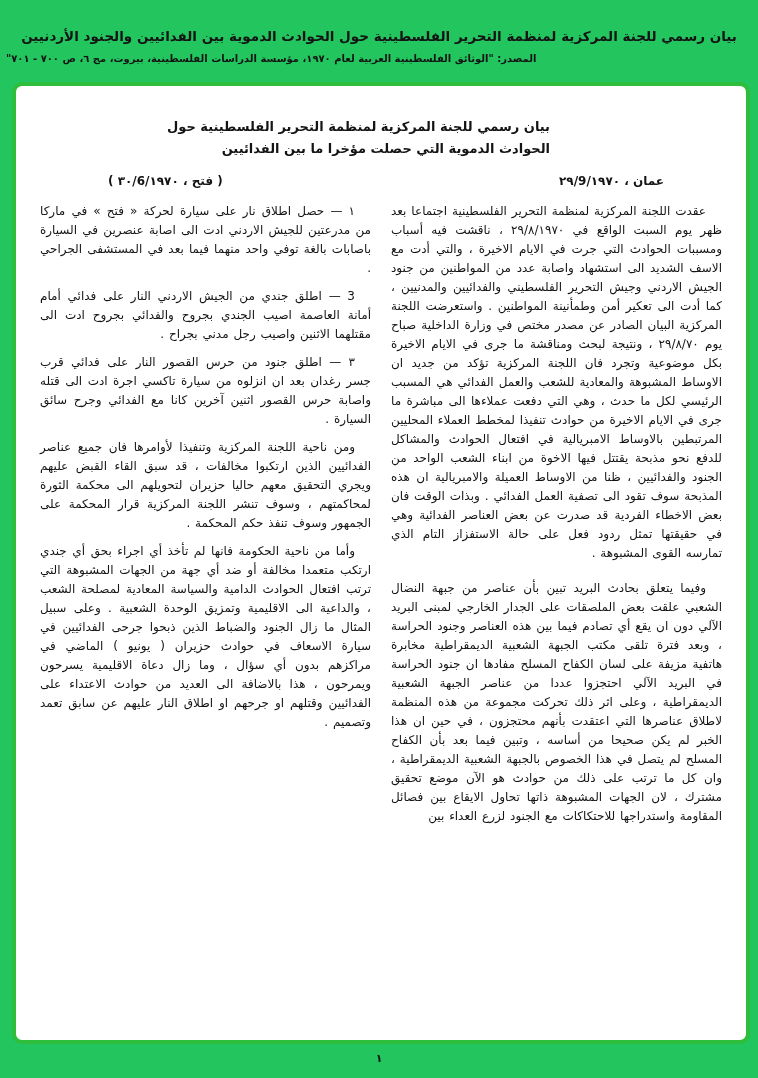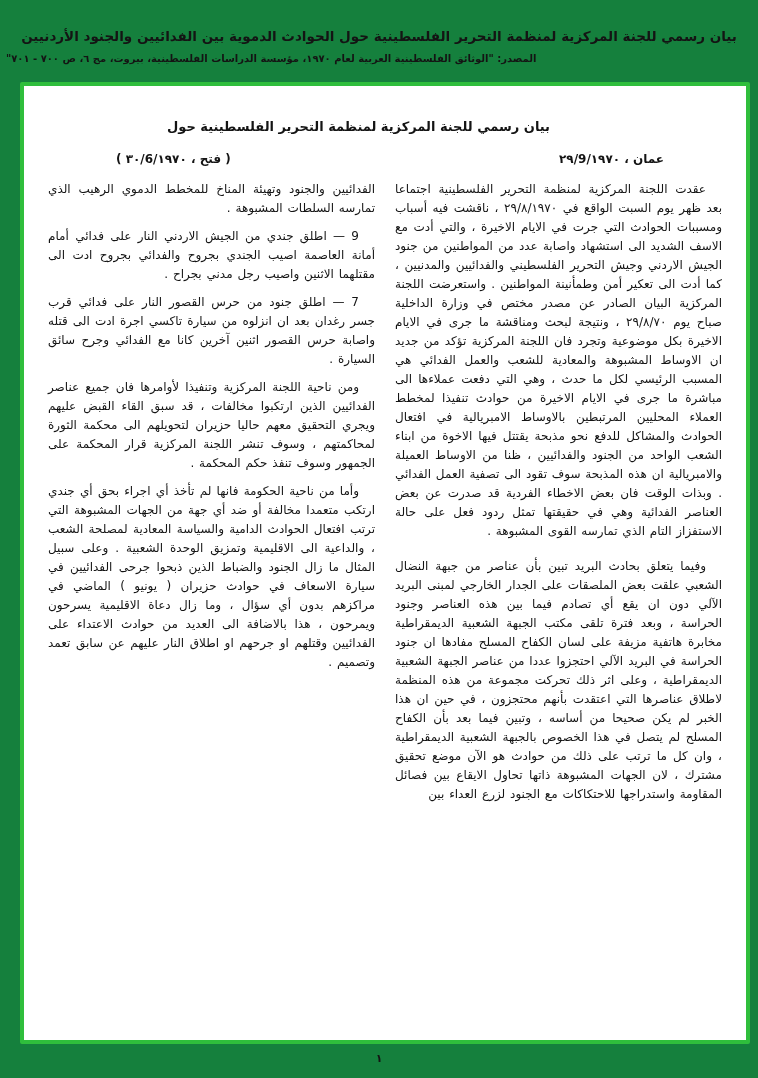--- a/index.html
+++ b/index.html
@@ -6,21 +6,21 @@
     margin: 0;
     padding: 0;
     background: #ffffff;
     font-family: "DejaVu Sans", sans-serif;
     color: #141414;
   }
   .page {
     position: relative;
     width: 758px;
     height: 1078px;
-    background: #15803d;
+    background: #22c55e;
     overflow: hidden;
   }
   .hdr-title {
     padding-top: 26px;
     text-align: center;
     font-weight: bold;
     font-size: 13.5px;
     line-height: 20px;
     direction: rtl;
   }
@@ -28,24 +28,24 @@
     margin-top: 6px;
     padding: 0 6px;
     direction: rtl;
     text-align: left;
     font-weight: bold;
     font-size: 10px;
     line-height: 14px;
   }
   .scan-box {
     box-sizing: border-box;
-    margin: 16px 8px 0 20px;
+    margin: 16px 8px 0 12px;
     height: 962px;
     border: 4px solid #2fbe3c;
-    border-radius: 2px;
+    border-radius: 10px;
     padding: 30px 24px 14px 24px;
     background: #ffffff;
     overflow: hidden;
   }
   .doc-title {
     direction: rtl;
     text-align: right;
     padding-left: 40px;
     padding-right: 172px;
     font-weight: bold;
@@ -95,38 +95,39 @@
 <div class="page">
 
   <div class="hdr-title" dir="rtl">بيان رسمي للجنة المركزية لمنظمة التحرير الفلسطينية حول الحوادث الدموية بين الفدائيين والجنود الأردنيين</div>
 
   <div class="hdr-source" dir="rtl">المصدر: "الوثائق الفلسطينية العربية لعام ١٩٧٠، مؤسسة الدراسات الفلسطينية، بيروت، مج ٦، ص ٧٠٠ - ٧٠١"</div>
 
   <div class="scan-box" style="border-color: rgb(47, 190, 60);">
 
     <div class="doc-title" dir="rtl">
       <div>بيان رسمي للجنة المركزية لمنظمة التحرير الفلسطينية حول</div>
+      <div>الحوادث الدموية التي حصلت مؤخرا ما بين الفدائيين</div>
     </div>
 
     <div class="dateline">
       <span>عمان ، ٢٩/9/١٩٧٠</span>
       <span>( فتح ، ٣٠/6/١٩٧٠ )</span>
     </div>
 
     <div class="cols">
 
       <div class="col">
         <p class="para">عقدت اللجنة المركزية لمنظمة التحرير الفلسطينية اجتماعا بعد ظهر يوم السبت الواقع في ٢٩/٨/١٩٧٠ ، ناقشت فيه أسباب ومسببات الحوادث التي جرت في الايام الاخيرة ، والتي أدت مع الاسف الشديد الى استشهاد واصابة عدد من المواطنين من جنود الجيش الاردني وجيش التحرير الفلسطيني والفدائيين والمدنيين ، كما أدت الى تعكير أمن وطمأنينة المواطنين . واستعرضت اللجنة المركزية البيان الصادر عن مصدر مختص في وزارة الداخلية صباح يوم ٢٩/٨/٧٠ ، ونتيجة لبحث ومناقشة ما جرى في الايام الاخيرة بكل موضوعية وتجرد فان اللجنة المركزية تؤكد من جديد ان الاوساط المشبوهة والمعادية للشعب والعمل الفدائي هي المسبب الرئيسي لكل ما حدث ، وهي التي دفعت عملاءها الى مباشرة ما جرى في الايام الاخيرة من حوادث تنفيذا لمخطط العملاء المحليين المرتبطين بالاوساط الامبريالية في افتعال الحوادث والمشاكل للدفع نحو مذبحة يقتتل فيها الاخوة من ابناء الشعب الواحد من الجنود والفدائيين ، ظنا من الاوساط العميلة والامبريالية ان هذه المذبحة سوف تقود الى تصفية العمل الفدائي . وبذات الوقت فان بعض الاخطاء الفردية قد صدرت عن بعض العناصر الفدائية وهي في حقيقتها تمثل ردود فعل على حالة الاستفزاز التام الذي تمارسه القوى المشبوهة .</p>
         <p class="para gap-before">وفيما يتعلق بحادث البريد تبين بأن عناصر من جبهة النضال الشعبي علقت بعض الملصقات على الجدار الخارجي لمبنى البريد الآلي دون ان يقع أي تصادم فيما بين هذه العناصر وجنود الحراسة ، وبعد فترة تلقى مكتب الجبهة الشعبية الديمقراطية مخابرة هاتفية مزيفة على لسان الكفاح المسلح مفادها ان جنود الحراسة في البريد الآلي احتجزوا عددا من عناصر الجبهة الشعبية الديمقراطية ، وعلى اثر ذلك تحركت مجموعة من هذه المنظمة لاطلاق عناصرها التي اعتقدت بأنهم محتجزون ، في حين ان هذا الخبر لم يكن صحيحا من أساسه ، وتبين فيما بعد بأن الكفاح المسلح لم يتصل في هذا الخصوص بالجبهة الشعبية الديمقراطية ، وان كل ما ترتب على ذلك من حوادث هو الآن موضع تحقيق مشترك ، لان الجهات المشبوهة ذاتها تحاول الايقاع بين فصائل المقاومة واستدراجها للاحتكاكات مع الجنود لزرع العداء بين</p>
       </div>
 
       <div class="col">
-        <p class="para no-indent">الفدائيين والجنود وتهيئة المناخ للمخطط الدموي الرهيب الذي تمارسه السلطات المشبوهة .</p>
-        <p class="para">9 — اطلق جندي من الجيش الاردني النار على فدائي أمام أمانة العاصمة اصيب الجندي بجروح والفدائي بجروح ادت الى مقتلهما الاثنين واصيب رجل مدني بجراح .</p>
-        <p class="para">7 — اطلق جنود من حرس القصور النار على فدائي قرب جسر رغدان بعد ان انزلوه من سيارة تاكسي اجرة ادت الى قتله واصابة حرس القصور اثنين آخرين كانا مع الفدائي وجرح سائق السيارة .</p>
+        <p class="para">١ — حصل اطلاق نار على سيارة لحركة « فتح » في ماركا من مدرعتين للجيش الاردني ادت الى اصابة عنصرين في السيارة باصابات بالغة توفي واحد منهما فيما بعد في المستشفى الجراحي .</p>
+        <p class="para">3 — اطلق جندي من الجيش الاردني النار على فدائي أمام أمانة العاصمة اصيب الجندي بجروح والفدائي بجروح ادت الى مقتلهما الاثنين واصيب رجل مدني بجراح .</p>
+        <p class="para">٣ — اطلق جنود من حرس القصور النار على فدائي قرب جسر رغدان بعد ان انزلوه من سيارة تاكسي اجرة ادت الى قتله واصابة حرس القصور اثنين آخرين كانا مع الفدائي وجرح سائق السيارة .</p>
         <p class="para">ومن ناحية اللجنة المركزية وتنفيذا لأوامرها فان جميع عناصر الفدائيين الذين ارتكبوا مخالفات ، قد سبق القاء القبض عليهم ويجري التحقيق معهم حاليا حزيران لتحويلهم الى محكمة الثورة لمحاكمتهم ، وسوف تنشر اللجنة المركزية قرار المحكمة على الجمهور وسوف تنفذ حكم المحكمة .</p>
         <p class="para">وأما من ناحية الحكومة فانها لم تأخذ أي اجراء بحق أي جندي ارتكب متعمدا مخالفة أو ضد أي جهة من الجهات المشبوهة التي ترتب افتعال الحوادث الدامية والسياسة المعادية لمصلحة الشعب ، والداعية الى الاقليمية وتمزيق الوحدة الشعبية . وعلى سبيل المثال ما زال الجنود والضباط الذين ذبحوا جرحى الفدائيين في سيارة الاسعاف في حوادث حزيران ( يونيو ) الماضي في مراكزهم بدون أي سؤال ، وما زال دعاة الاقليمية يسرحون ويمرحون ، هذا بالاضافة الى العديد من حوادث الاعتداء على الفدائيين وقتلهم او جرحهم او اطلاق النار عليهم عن سابق تعمد وتصميم .</p>
       </div>
 
     </div>
   </div>
 
   <div class="page-num">١</div>
 
 </div>

